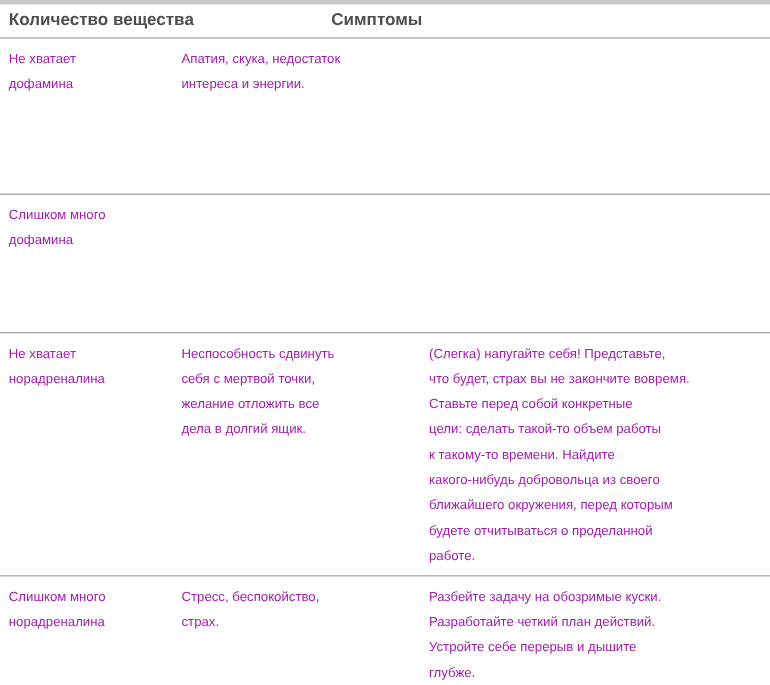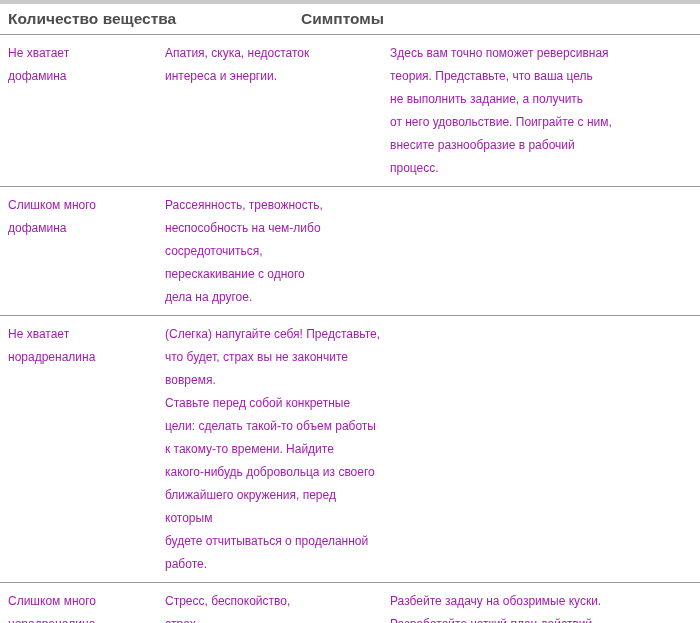--- a/index.html
+++ b/index.html
@@ -64,41 +64,34 @@
     <div class="row header">
       <div class="hcell c1">Количество вещества</div>
       <div class="hcell c2">Симптомы</div>
     </div>
 
     <div class="row r1">
       <div class="cell">Не хватает
 дофамина</div>
       <div class="cell">Апатия, скука, недостаток
 интереса и энергии.</div>
-      <div class="cell">Здесь вам точно поможет реверсивная
-теория. Представьте, что ваша цель
-не выполнить задание, а получить
-от него удовольствие. Поиграйте с ним,
-внесите разнообразие в рабочий
-процесс.</div>
     </div>
 
     <div class="row r2">
       <div class="cell">Слишком много
 дофамина</div>
-      <div class="cell">Рассеянность, тревожность,
-неспособность на чем-либо
-сосредоточиться,
-перескакивание с одного
-дела на другое.</div>
     </div>
 
     <div class="row r3">
       <div class="cell">Не хватает
 норадреналина</div>
+      <div class="cell">Неспособность сдвинуть
+себя с мертвой точки,
+желание отложить все
+дела в долгий ящик.</div>
       <div class="cell">(Слегка) напугайте себя! Представьте,
 что будет, страх вы не закончите вовремя.
 Ставьте перед собой конкретные
 цели: сделать такой-то объем работы
 к такому-то времени. Найдите
 какого-нибудь добровольца из своего
 ближайшего окружения, перед которым
 будете отчитываться о проделанной
 работе.</div>
     </div>

